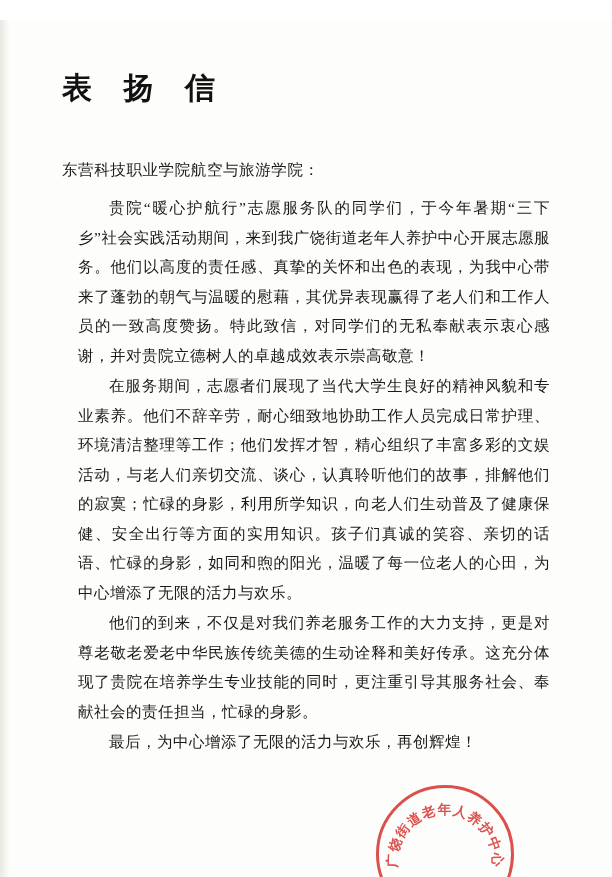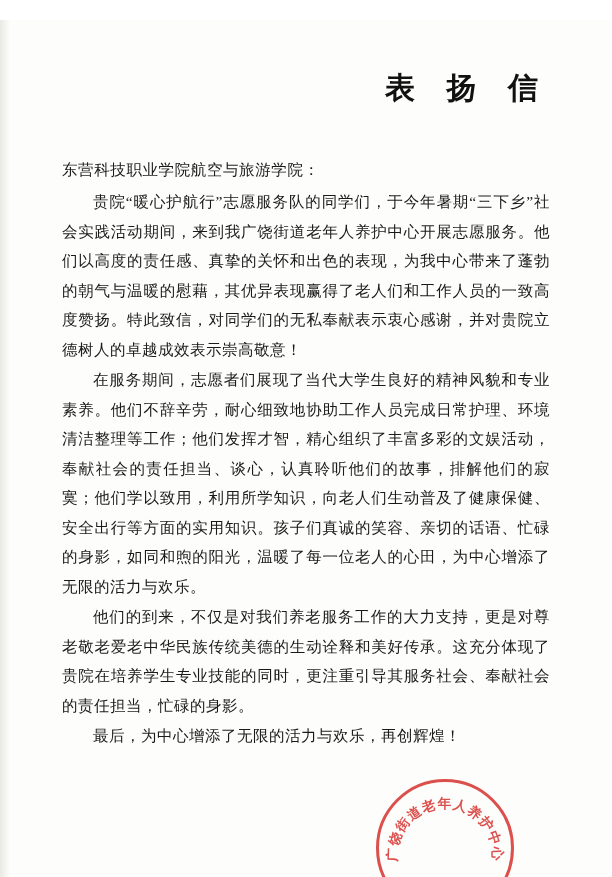--- a/index.html
+++ b/index.html
@@ -17,45 +17,45 @@
   }
   .page {
     position: relative;
     width: 612px;
     height: 877px;
     background: #fdfdfb;
     box-sizing: border-box;
     padding: 0 62px;
   }
   .doc-title {
-    text-align: right;
+    text-align: left;
     font-size: 30px;
     font-weight: bold;
     letter-spacing: 12px;
     padding-top: 48px;
     padding-bottom: 26px;
     color: #111111;
     font-family: "Liberation Serif", "DejaVu Serif", serif;
   }
   .salutation {
     font-size: 15.5px;
     line-height: 30px;
     letter-spacing: 0.6px;
     color: #1a1a1a;
-    margin-bottom: 2px;
+    margin-bottom: 8px;
   }
   .para {
     font-size: 15.5px;
     line-height: 29.5px;
     letter-spacing: 0.5px;
     text-indent: 2em;
     text-align: justify;
     text-justify: inter-ideograph;
     color: #1a1a1a;
-    margin: 0 0 1px 0;
+    margin: 0 0 1px 16px;
   }
   .signature-block {
     position: relative;
     margin-top: 34px;
     height: 120px;
   }
   
   .seal {
     position: absolute;
     right: 36px;
@@ -95,21 +95,21 @@
 
 <div class="page">
 
   <div class="scan-edge-left"></div>
 
   <h1 class="doc-title">表 扬 信</h1>
 
   <div class="salutation">东营科技职业学院航空与旅游学院：</div>
 
   <p class="para">贵院“暖心护航行”志愿服务队的同学们，于今年暑期“三下乡”社会实践活动期间，来到我广饶街道老年人养护中心开展志愿服务。他们以高度的责任感、真挚的关怀和出色的表现，为我中心带来了蓬勃的朝气与温暖的慰藉，其优异表现赢得了老人们和工作人员的一致高度赞扬。特此致信，对同学们的无私奉献表示衷心感谢，并对贵院立德树人的卓越成效表示崇高敬意！</p>
-  <p class="para">在服务期间，志愿者们展现了当代大学生良好的精神风貌和专业素养。他们不辞辛劳，耐心细致地协助工作人员完成日常护理、环境清洁整理等工作；他们发挥才智，精心组织了丰富多彩的文娱活动，奉献社会的责任担当、谈心，认真聆听他们的故事，排解他们的寂寞；他们学以致用，利用所学知识，向老人们生动普及了健康保健、安全出行等方面的实用知识。孩子们真诚的笑容、亲切的话语、忙碌的身影，如同和煦的阳光，温暖了每一位老人的心田，为中心增添了无限的活力与欢乐。</p>
+  <p class="para">在服务期间，志愿者们展现了当代大学生良好的精神风貌和专业素养。他们不辞辛劳，耐心细致地协助工作人员完成日常护理、环境清洁整理等工作；他们发挥才智，精心组织了丰富多彩的文娱活动，与老人们亲切交流、谈心，认真聆听他们的故事，排解他们的寂寞；忙碌的身影，利用所学知识，向老人们生动普及了健康保健、安全出行等方面的实用知识。孩子们真诚的笑容、亲切的话语、忙碌的身影，如同和煦的阳光，温暖了每一位老人的心田，为中心增添了无限的活力与欢乐。</p>
   <p class="para">他们的到来，不仅是对我们养老服务工作的大力支持，更是对尊老敬老爱老中华民族传统美德的生动诠释和美好传承。这充分体现了贵院在培养学生专业技能的同时，更注重引导其服务社会、奉献社会的责任担当，忙碌的身影。</p>
   <p class="para">最后，为中心增添了无限的活力与欢乐，再创辉煌！</p>
 
   <div class="signature-block">
 
     <div class="seal">
       <svg class="seal-arc" viewBox="0 0 132 132">
         <defs>
           <path id="sealArcPath" d="M 18,74 A 48,48 0 0 1 114,74"></path>
         </defs>

